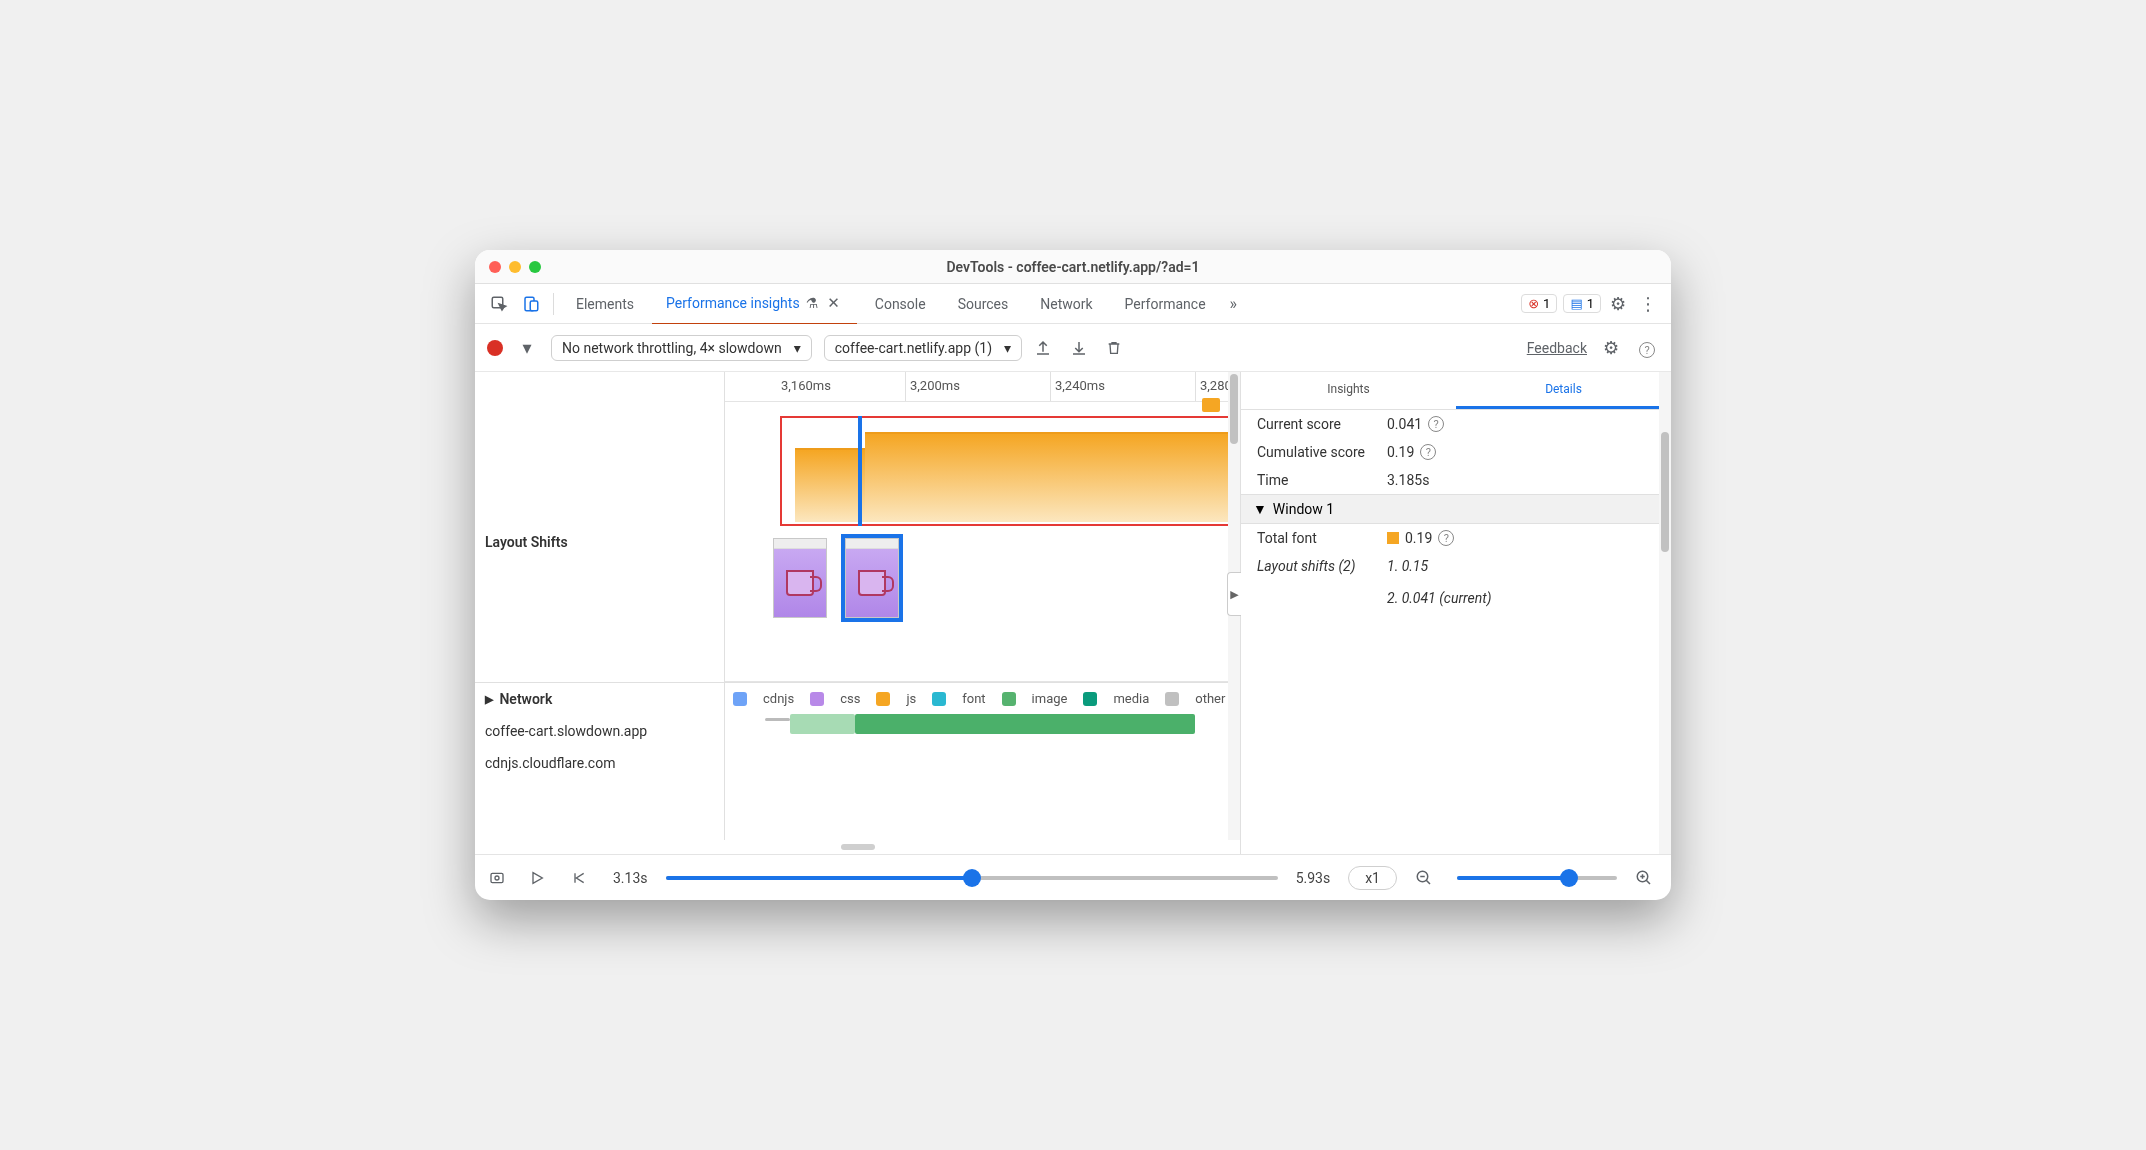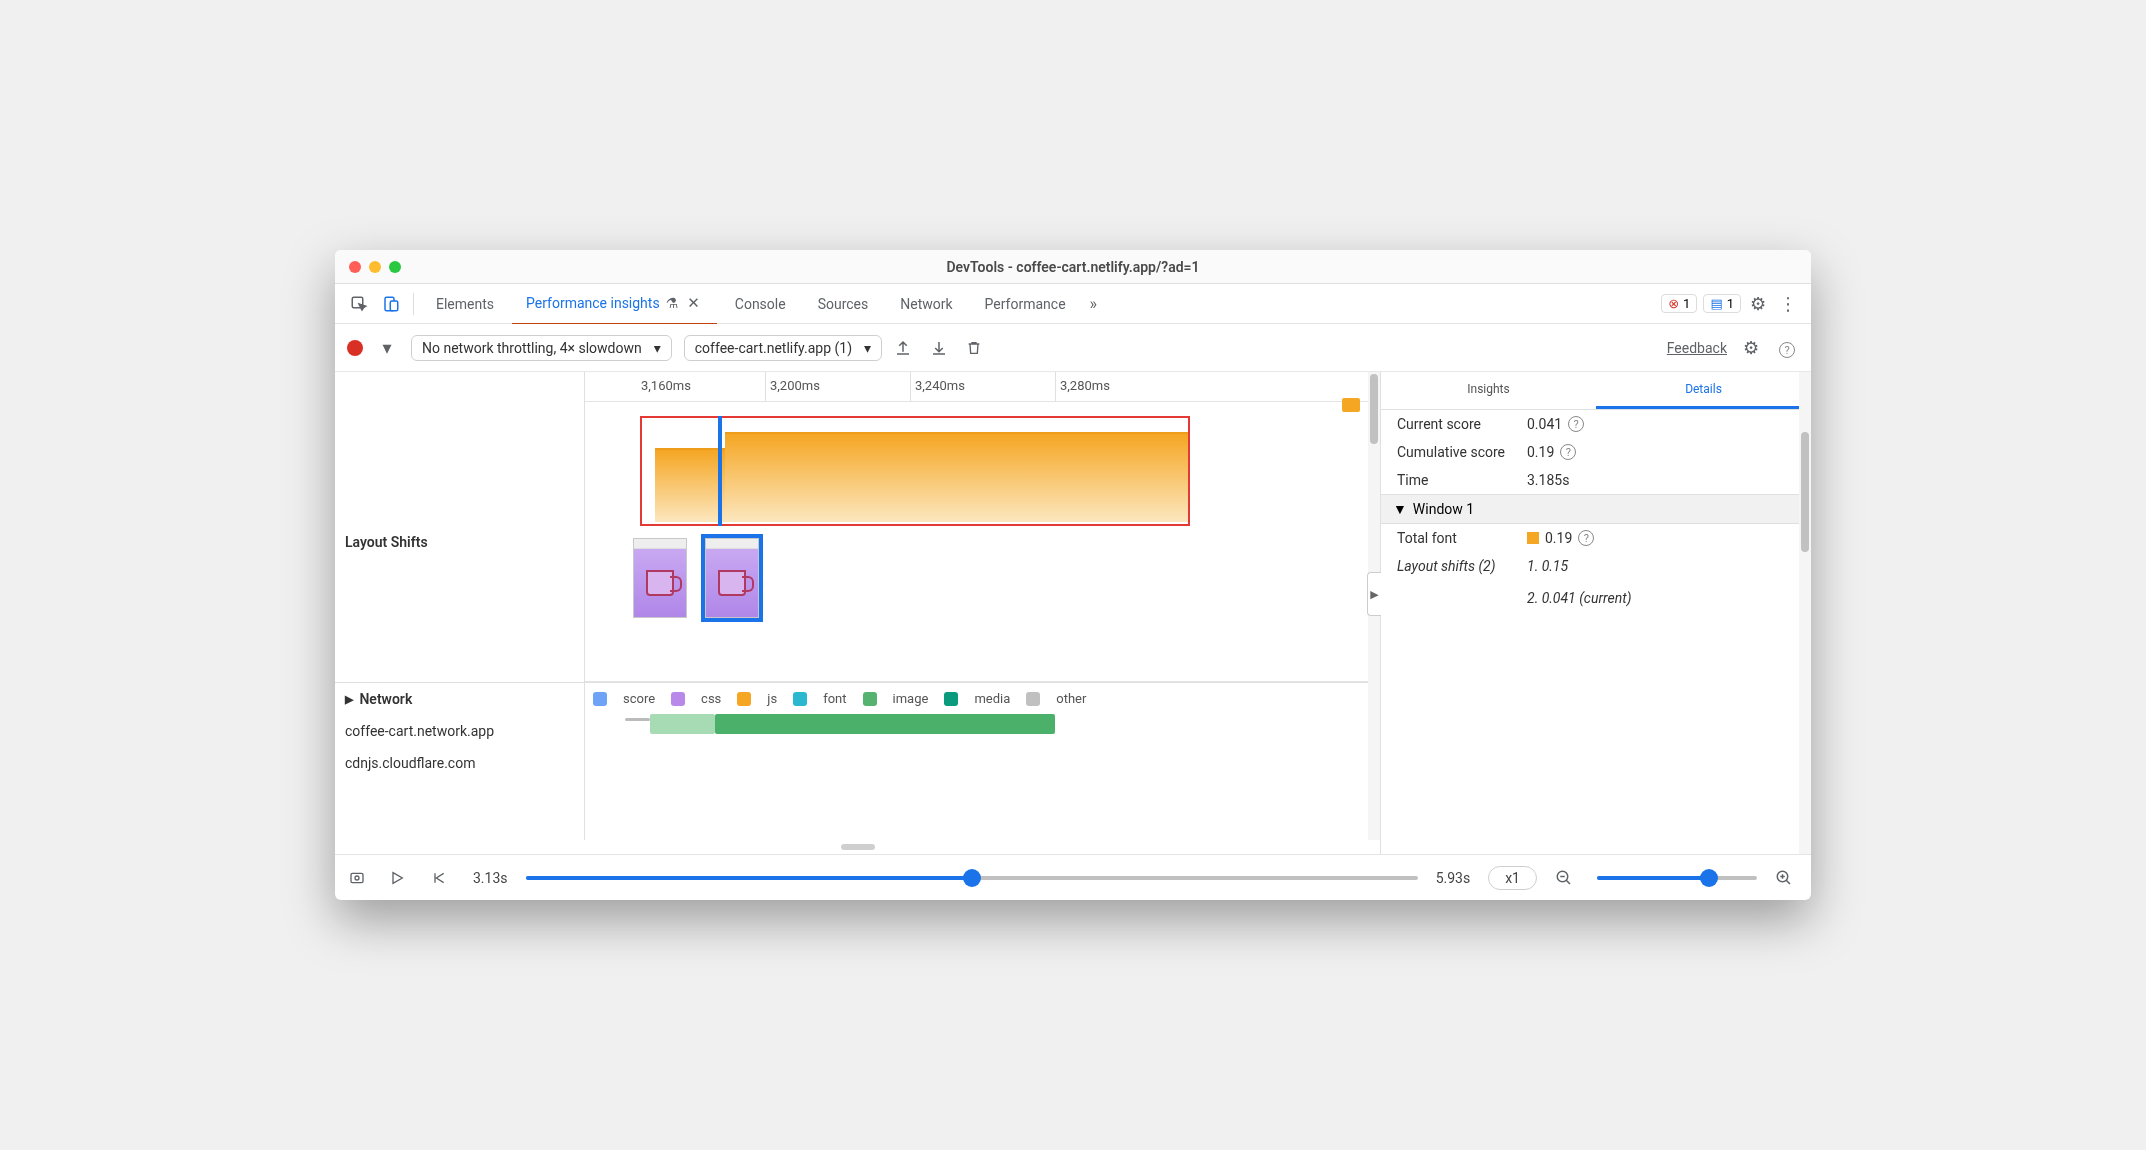--- a/index.html
+++ b/index.html
@@ -1,17 +1,17 @@
 <!DOCTYPE html>
 <html><head>
 <meta charset="utf-8">
 <style>
   * { box-sizing: border-box; margin: 0; padding: 0; }
   body { font-family: -apple-system, BlinkMacSystemFont, "Segoe UI", Roboto, sans-serif; background: #f0f0f0; display:flex; align-items:center; justify-content:center; height:100vh; }
-  .window { width: 1476px; height: 650px; background: #fff; border-radius: 6px; box-shadow: 0 20px 50px rgba(0,0,0,0.35); overflow: hidden; display:flex; flex-direction:column; }
+  .window { width: 1196px; height: 650px; background: #fff; border-radius: 15px; box-shadow: 0 20px 50px rgba(0,0,0,0.35); overflow: hidden; display:flex; flex-direction:column; }
   .titlebar { height: 34px; display:flex; align-items:center; padding: 0 14px; border-bottom:1px solid #e0e0e0; background:#fafafa; }
   .dots { display:flex; gap:8px; }
   .dot { width:12px; height:12px; border-radius:50%; }
   .dot.red { background:#ff5f57; } .dot.yellow { background:#febc2e; } .dot.green { background:#28c840; }
   .title { flex:1; text-align:center; font-weight:600; color:#4a4a4a; font-size:14px; }
 
   .tabs-row { height:40px; display:flex; align-items:center; padding:0 10px; border-bottom:1px solid #e4e4e4; gap:4px; }
   .icon-btn { width:28px; height:28px; display:flex; align-items:center; justify-content:center; color:#555; cursor:pointer; border-radius:4px; }
   .divider { width:1px; height:22px; background:#dcdcdc; margin:0 4px; }
   .tab { padding:0 14px; height:40px; display:flex; align-items:center; color:#5f6368; font-size:14px; cursor:pointer; gap:6px; }
@@ -183,21 +183,21 @@
   <div class="content">
     <div class="left">
       <div class="track-area">
         <div class="track-labels">
           <div style="height:30px"></div>
           <div class="track-label bold" style="height:280px; align-items:center; justify-content:flex-start;">Layout Shifts</div>
           <div class="track-label bold" style="border-top:1px solid #e0e0e0;">
               <span style="font-size:11px">▶</span>
               <span>Network</span>
             </div>
-          <div class="track-label">coffee-cart.network.app</div>
+          <div class="track-label">coffee-cart.slowdown.app</div>
           <div class="track-label">cdnjs.cloudflare.com</div>
         </div>
         <div class="tracks">
           <div class="ruler">
             <div class="ruler-tick first" style="left:52px">3,160ms</div>
             <div class="ruler-tick" style="left:180px">3,200ms</div>
             <div class="ruler-tick" style="left:325px">3,240ms</div>
             <div class="ruler-tick" style="left:470px">3,280ms</div>
             <div class="chip-orange" style="right:20px; top:26px;"></div>
           </div>
@@ -215,21 +215,21 @@
             <div class="thumb sel" style="left:120px; top:136px;">
                 <div class="bar"></div>
                 <div class="body">
                   <div class="cup"></div>
                 </div>
               </div>
           </div>
 
           <div class="legend" style="border-top:1px solid #e0e0e0;">
             <span class="sw" style="background:#6ea3f7"></span>
-              <span>score</span>
+              <span>cdnjs</span>
             <span class="sw" style="background:#b889e8"></span>
               <span>css</span>
             <span class="sw" style="background:#f5a623"></span>
               <span>js</span>
             <span class="sw" style="background:#2ab8d1"></span>
               <span>font</span>
             <span class="sw" style="background:#56b36f"></span>
               <span>image</span>
             <span class="sw" style="background:#0a9b7c"></span>
               <span>media</span>

